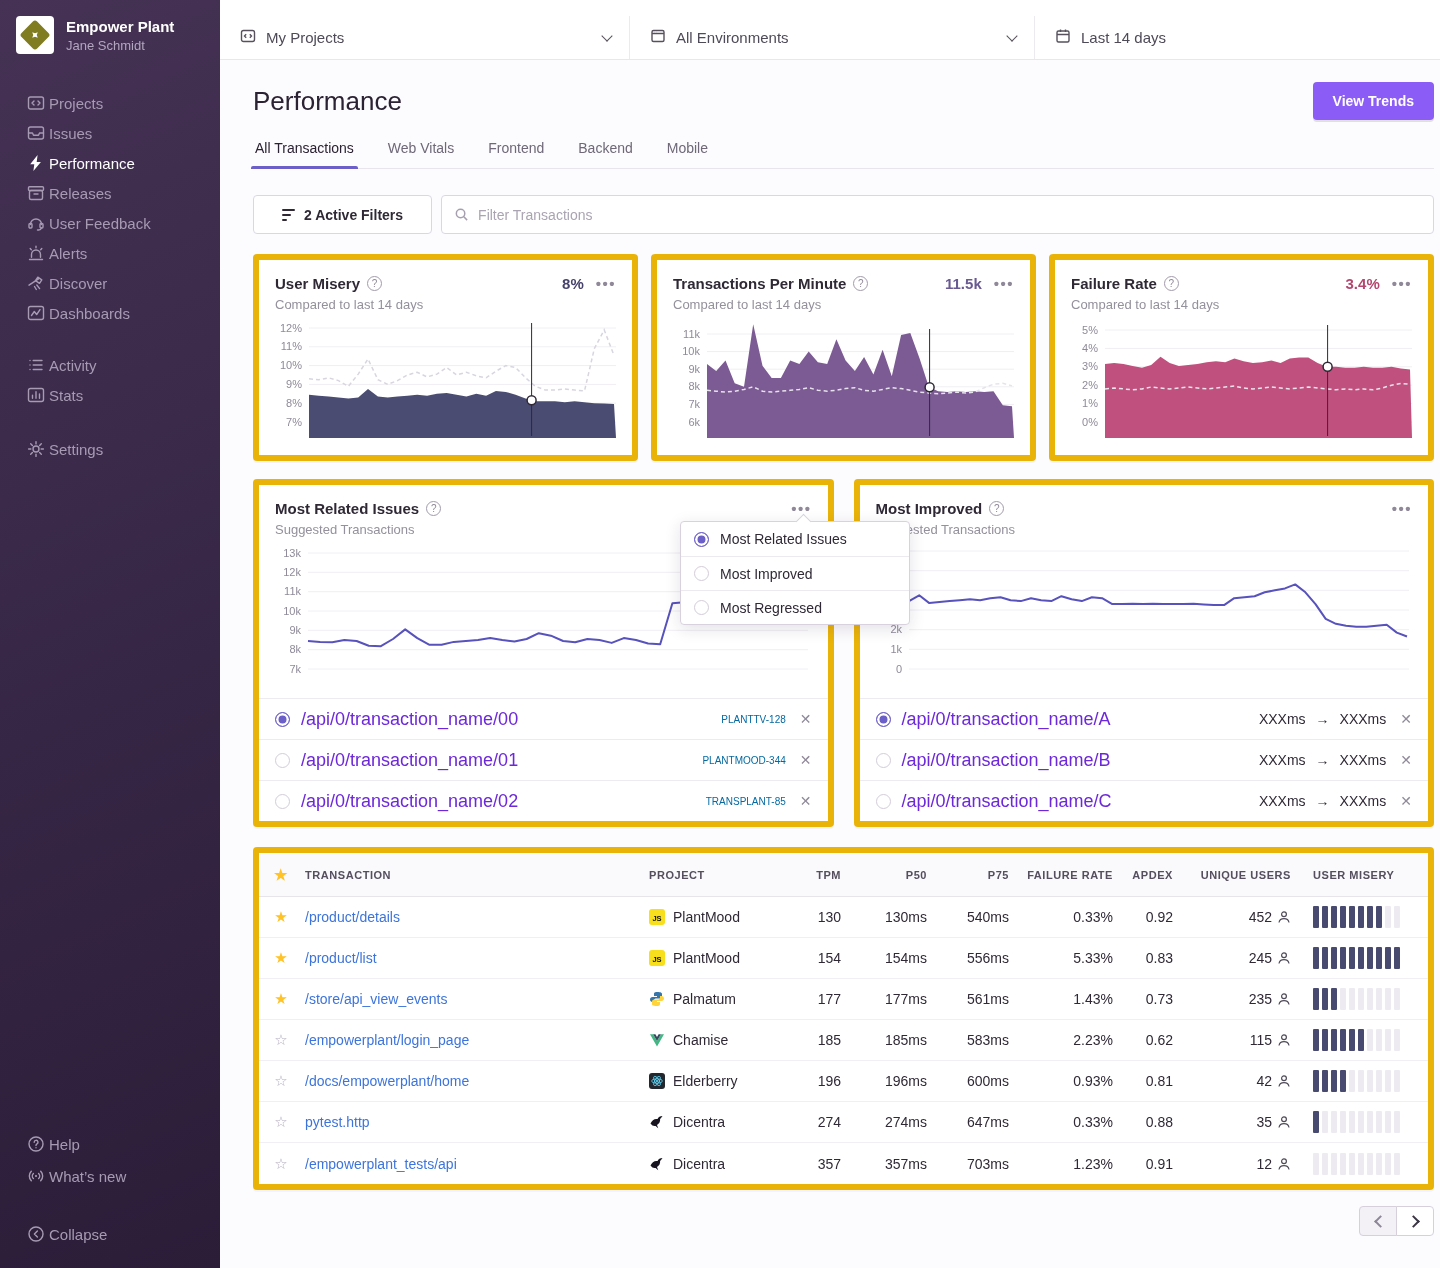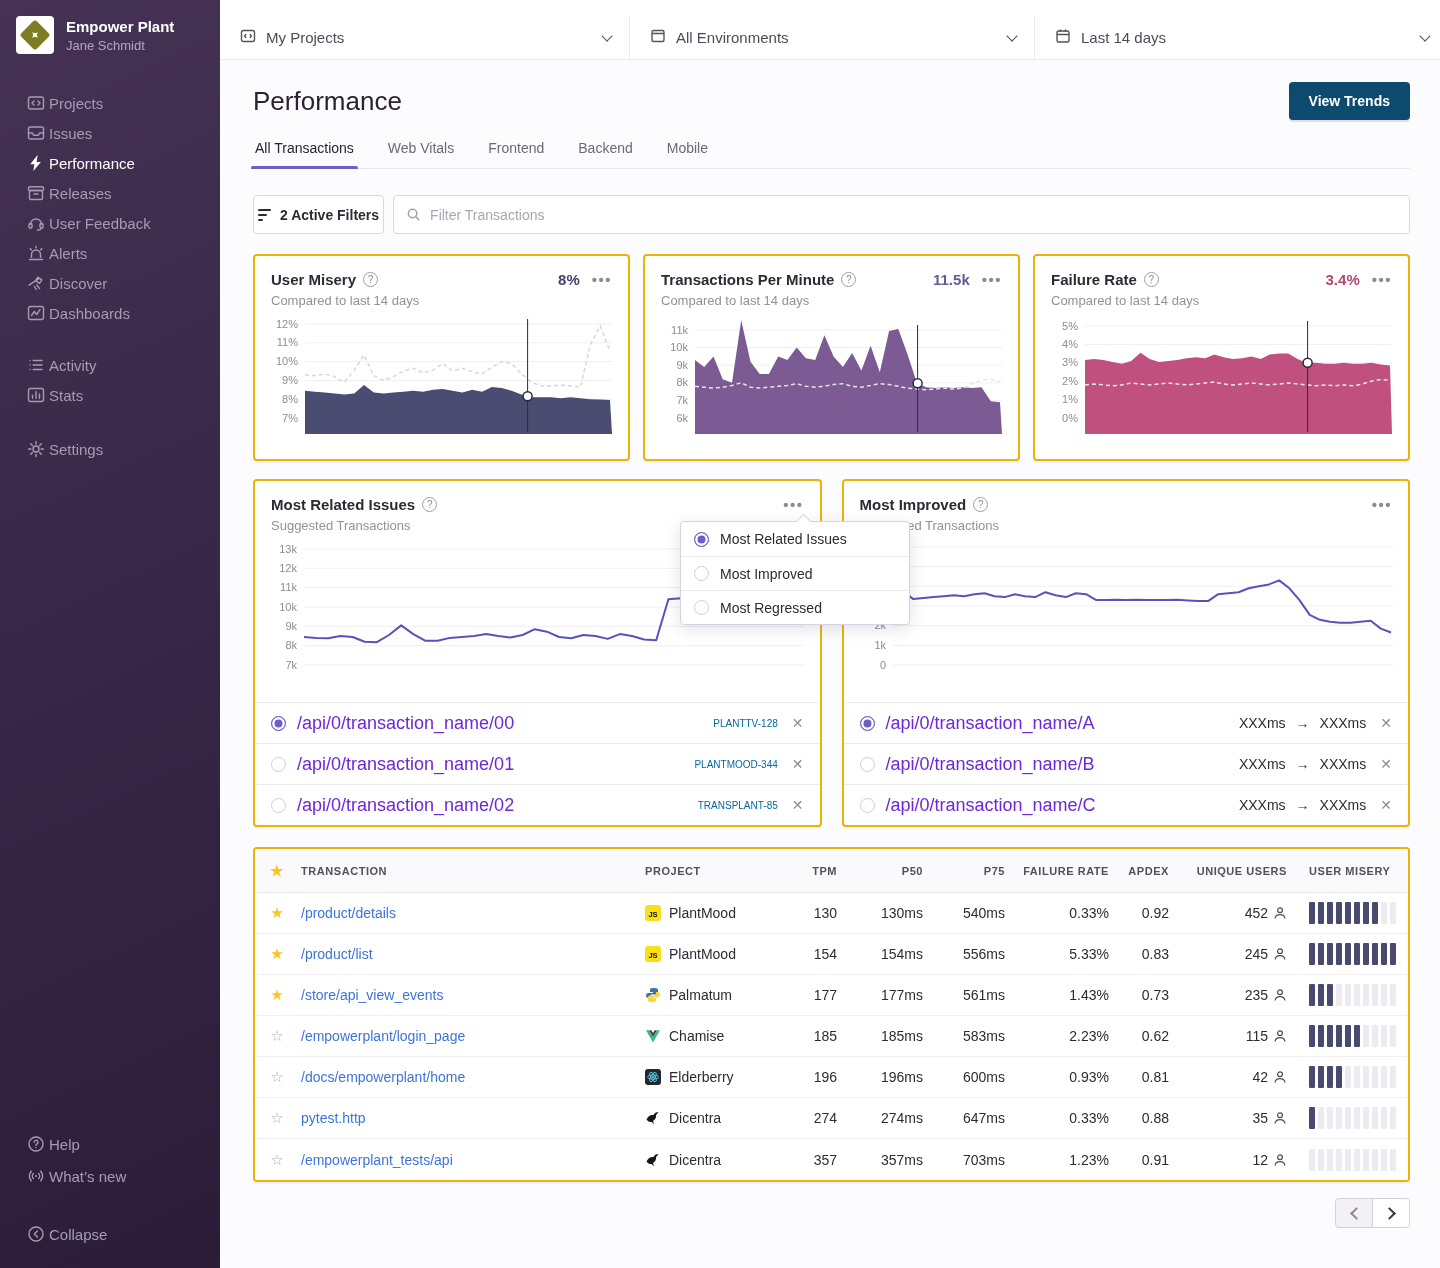--- a/index.html
+++ b/index.html
@@ -32,40 +32,40 @@
   .topbar { height:60px; background:#fff; border-bottom:1px solid #e9e6ed; display:flex; align-items:stretch; flex:none; }
   .tb-group { display:flex; align-items:center; gap:10px; padding:0 18px 0 20px; border-right:1px solid #eceaef; cursor:pointer;margin-top:16px; }
   .tb-group:nth-child(1){ width:410px; } .tb-group:nth-child(2){ width:405px; } .tb-group:last-child{ border-right:none; flex:1; }
   .tb-label { font-size:15px; color:#4f4a58; }
   .tb-icon svg { width:16px; height:16px; stroke:#57515e; fill:none; stroke-width:1.4; }
   .chev { width:8px; height:8px; border-right:1.6px solid #57515e; border-bottom:1.6px solid #57515e; transform:rotate(45deg); margin-left:auto; margin-top:-4px; }
 
   .content { flex:1; padding:22px 37px 0 33px; background:#fcfbfd; }
   .page-head { display:flex; align-items:flex-start; justify-content:space-between; }
   .page-title { font-size:26px; font-weight:500; color:#2b2233; padding-top:4px; }
-  .btn-primary { background:#0c4a6e; color:#fff; border:none; border-radius:4px; font-size:14px; font-weight:700; padding:0 20px; height:38px; cursor:pointer; font-family:inherit; box-shadow:0 2px 0 rgba(43,16,59,.12); }
+  .btn-primary { background:#8b5cf6; color:#fff; border:none; border-radius:4px; font-size:14px; font-weight:700; padding:0 20px; height:38px; cursor:pointer; font-family:inherit; box-shadow:0 2px 0 rgba(43,16,59,.12); }
 
   .tabs { display:flex; gap:30px; margin-top:20px; border-bottom:1px solid #e8e5ec; }
   .tab { font-size:14px; color:#6e6878; padding:0 2px 12px 2px; cursor:pointer; position:relative; }
   .tab.active { color:#2b2233; font-weight:500; }
   .tab.active::after { content:""; position:absolute; left:-2px; right:-2px; bottom:-1px; height:3px; background:#6C5FC7; border-radius:2px 2px 0 0; }
 
   .filter-row { display:flex; gap:9px; margin-top:26px; }
-  .btn-filters { display:flex; align-items:center; gap:9px; background:#fff; border:1px solid #dcd6e2; border-radius:4px; height:39px; padding:0 4px; font-size:14px; font-weight:700; color:#2f2936; cursor:pointer; font-family:inherit; }
+  .btn-filters { display:flex; align-items:center; gap:9px; background:#fff; border:1px solid #dcd6e2; border-radius:4px; height:39px; padding:0 28px; font-size:14px; font-weight:700; color:#2f2936; cursor:pointer; font-family:inherit; }
   .f-icon { display:inline-flex; flex-direction:column; gap:3px; }
   .f-icon i { display:block; height:2px; background:#2f2936; border-radius:1px; }
   .f-icon i:nth-child(1){width:13px;} .f-icon i:nth-child(2){width:9px;} .f-icon i:nth-child(3){width:5px;}
   .search-box { flex:1; display:flex; align-items:center; gap:9px; background:#fff; border:1px solid #dcd6e2; border-radius:4px; height:39px; padding:0 12px; }
   .search-box svg { width:15px; height:15px; stroke:#a69fb0; fill:none; stroke-width:1.6; flex:none; }
   .search-box input { border:none; outline:none; flex:1; font-size:14px; font-family:inherit; color:#2f2936; background:transparent; }
   .search-box input::placeholder { color:#aaa4b2; }
 
   
   .cards-row { display:flex; gap:13px; margin-top:20px; }
-  .card { background:#fff; border:2px solid #eab308; border-radius:4px; box-shadow:0 2px 0 rgba(37,11,54,.03); }
+  .card { background:#fff; border:6px solid #eab308; border-radius:4px; box-shadow:0 2px 0 rgba(37,11,54,.03); }
   .mcard { flex:1; height:207px; padding:15px 16px 10px 16px; }
   .card-top { display:flex; align-items:center; }
   .card-title { font-size:15px; font-weight:600; color:#2f2936; }
   .q-icon { width:15px; height:15px; border:1px solid #a29bac; border-radius:50%; color:#8f8898; font-size:10px; display:inline-flex; align-items:center; justify-content:center; margin-left:7px; cursor:pointer; flex:none; }
   .card-val { margin-left:auto; font-size:15px; font-weight:600; }
   .dots { color:#8f8899; font-size:15px; font-weight:700; letter-spacing:1.5px; margin-left:12px; cursor:pointer; line-height:10px; }
   .card-sub { font-size:13px; color:#94909c; margin-top:5px; }
   .mchart { height:118px; margin-top:8px; }
   .chart svg { display:block; }
   .tick { font-size:11px; fill:#8f8a99; text-anchor:end; font-family:"Liberation Sans",sans-serif; }

